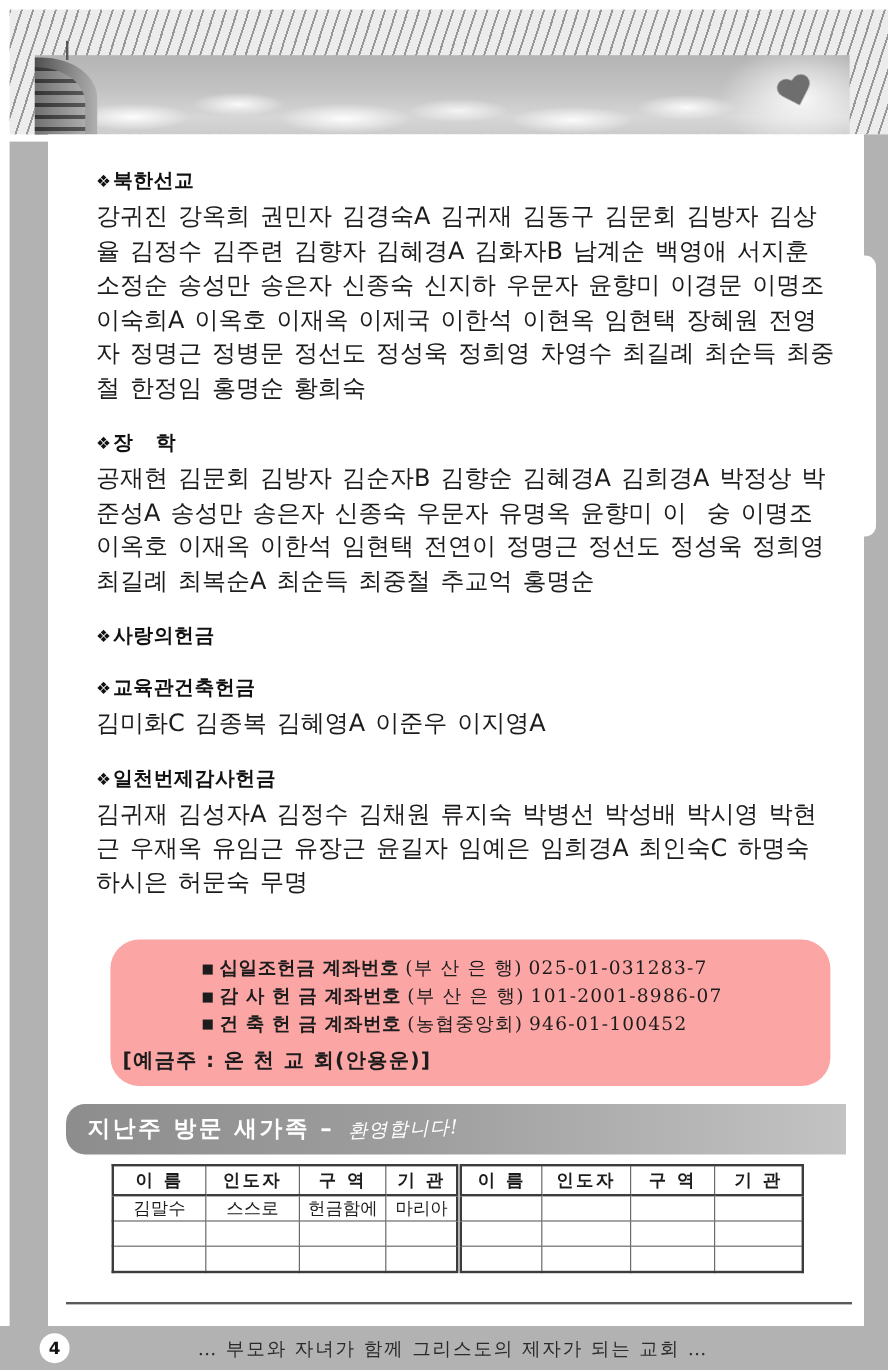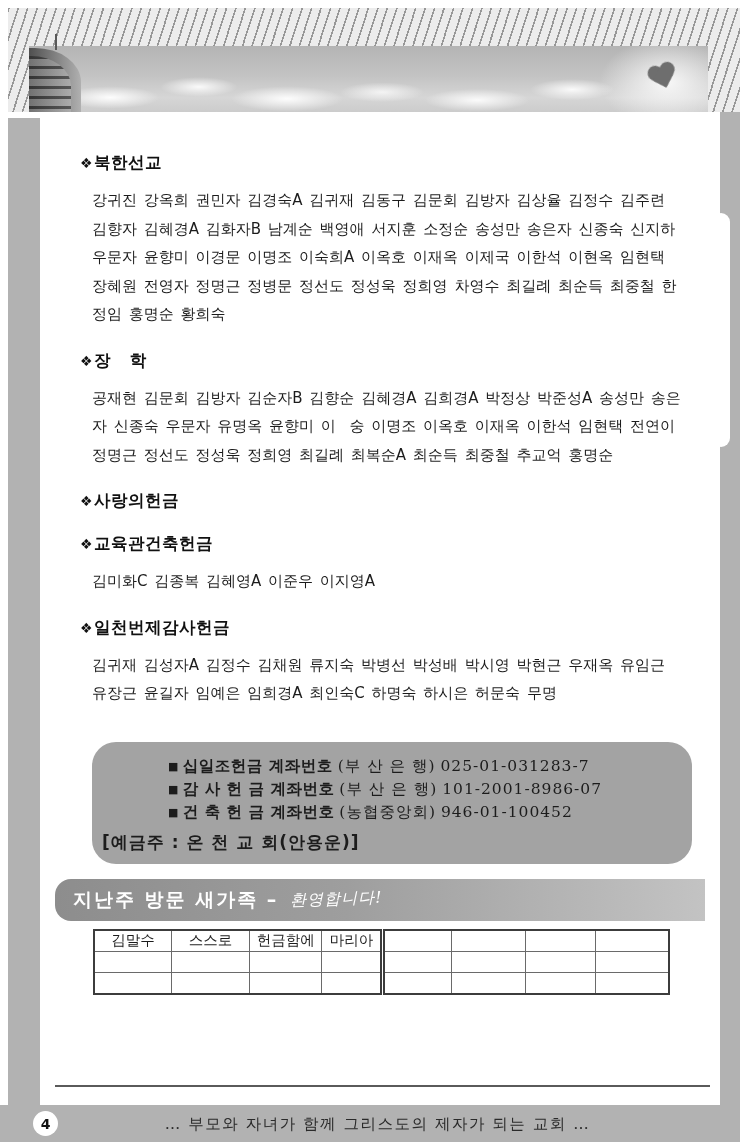--- a/index.html
+++ b/index.html
@@ -57,33 +57,33 @@
   .strip-left{position:absolute;left:8px;width:32px;top:118px;bottom:37px;background:#b2b2b2;}
   .strip-right{position:absolute;right:0;width:20px;top:112px;bottom:37px;background:#b2b2b2;}
   .side-tab{position:absolute;right:10px;top:213px;width:18px;height:234px;background:#ffffff;border-radius:12px;}
   .side-tab-label{
     position:absolute;right:23px;top:292px;writing-mode:vertical-rl;
     color:#9a9a9a;font-size:13.5px;letter-spacing:1.5px;
   }
   .content{position:absolute;left:40px;top:112px;width:680px;bottom:37px;background:#ffffff;}
   
   .section{margin:0 22px 21px 40px;}
-  .section:first-child{padding-top:40px;}
+  .section:first-child{padding-top:28px;}
   .section h3{
     margin:0 0 4px 0;font-size:16.5px;font-weight:bold;color:#111;
     white-space:pre-wrap;letter-spacing:.5px;
   }
   .section h3 .bullet{font-size:14px;margin-right:1px;}
   .section p{
-    margin:12px;font-size:15px;line-height:28.5px;color:#1c1c1c;
+    margin:0;font-size:20px;line-height:28.5px;color:#1c1c1c;
     white-space:pre-wrap;word-spacing:2px;
   }
   
   .acct-box{
-    margin:34px 28px 0 52px;background:#a3a3a3;border-radius:24px;
+    margin:34px 28px 0 52px;background:#fca5a5;border-radius:24px;
     padding:13px 24px 10px 10px;
   }
   .acct-lines{width:fit-content;margin:0 auto;}
   .acct-line{font-size:15.5px;line-height:22px;white-space:pre;}
   .acct-line .lbl{font-weight:bold;letter-spacing:.5px;}
   .acct-line .lbl .sq{font-size:11px;vertical-align:1px;margin-right:4px;}
   .acct-line .bank,.acct-line .num{
     font-family:"DejaVu Serif","Liberation Serif",serif;letter-spacing:1px;
   }
   .acct-holder{text-align:left;font-weight:bold;font-size:17px;margin-top:7px;letter-spacing:1px;}
@@ -187,20 +187,30 @@
       <col style="width:77px">
         <col style="width:78px">
         <col style="width:72px">
         <col style="width:61px">
       <col style="width:68px">
         <col style="width:74px">
         <col style="width:70px">
         <col style="width:73px">
     </colgroup>
     <tbody>
+      <tr class="hdr">
+        <td>이 름</td>
+        <td>인도자</td>
+        <td>구 역</td>
+        <td>기 관</td>
+        <td class="dbl">이 름</td>
+        <td>인도자</td>
+        <td>구 역</td>
+        <td>기 관</td>
+      </tr>
       <tr>
         <td>김말수</td>
         <td>스스로</td>
         <td>헌금함에</td>
         <td>마리아</td>
         <td class="dbl"></td>
         <td></td>
         <td></td>
         <td></td>
       </tr>

